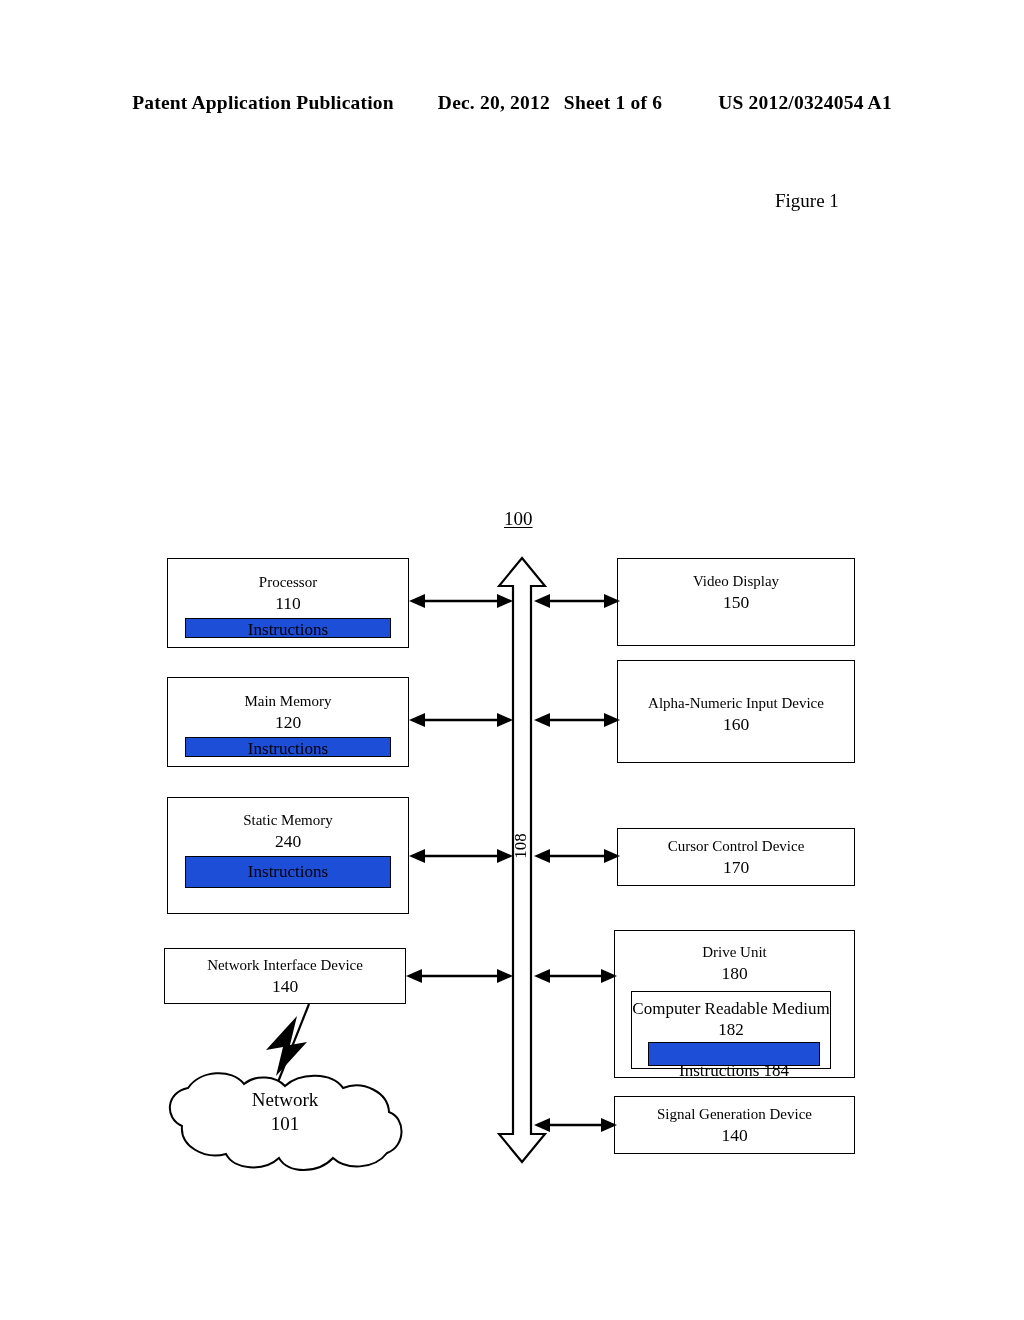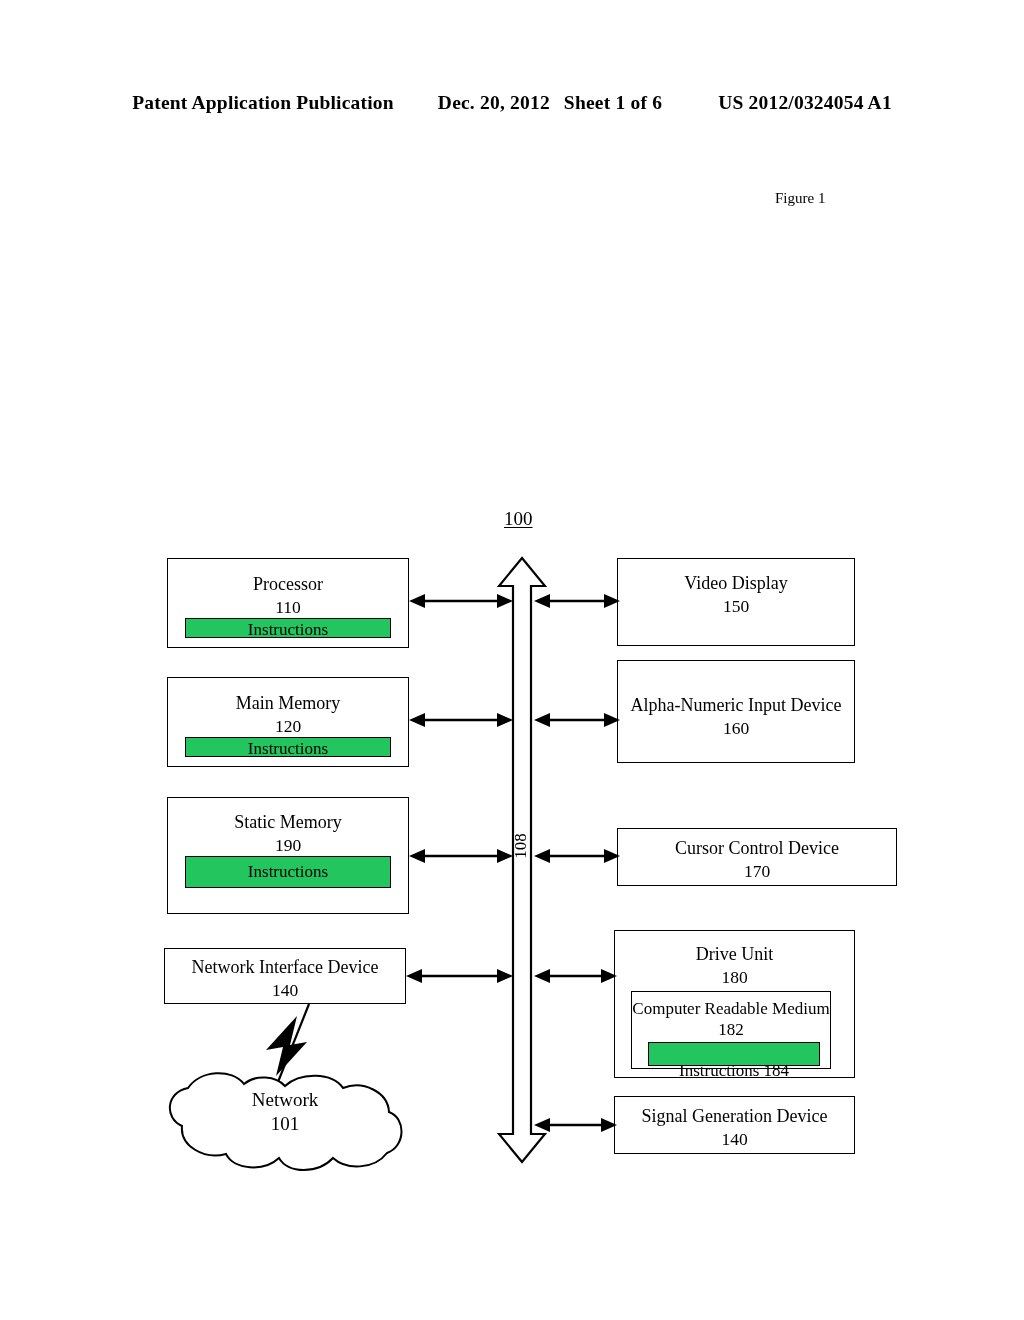--- a/index.html
+++ b/index.html
@@ -33,21 +33,21 @@
   }
   #page-header .h-pub { margin-right: 44px; }
   #page-header .h-date { margin-right: 14px; }
   #page-header .h-sheet { margin-right: 56px; }
 
   
   #figure-caption {
     position: absolute;
     left: 775px;
     top: 190px;
-    font-size: 15px;
+    font-size: 19px;
     white-space: nowrap;
   }
 
   
   #diagram {
     position: absolute;
     left: 0;
     top: 0;
     width: 1024px;
     height: 1320px;
@@ -65,36 +65,36 @@
 
   
   .blk {
     position: absolute;
     border: 1.6px solid #000;
     background: #fff;
     box-sizing: border-box;
   }
   .blk .ttl {
     text-align: center;
-    font-size: 18px;
+    font-size: 15px;
     line-height: 1.26;
     white-space: nowrap;
   }
   .blk .num {
     text-align: center;
     font-size: 17.5px;
     line-height: 1.26;
   }
 
   
   .instr-strip {
     position: absolute;
     border: 1.4px solid #000;
     box-sizing: border-box;
-    background: #22c55e;
+    background: #1d4ed8;
     text-align: center;
     font-size: 17px;
     line-height: 1;
     white-space: nowrap;
   }
 
   
   #bus-arrow {
     position: absolute;
     left: 497px;
@@ -166,40 +166,40 @@
   </div>
 
   <div class="blk" style="left:167px; top:677px; width:242px; height:90px;">
     <div class="ttl" style="margin-top:14px;">Main Memory</div>
     <div class="num">120</div>
     <div class="instr-strip" style="left:17px; right:17px; top:59px; height:20px; padding-top:2px;">Instructions</div>
   </div>
 
   <div class="blk" style="left:167px; top:797px; width:242px; height:117px;">
     <div class="ttl" style="margin-top:13px;">Static Memory</div>
-    <div class="num">190</div>
+    <div class="num">240</div>
     <div class="instr-strip" style="left:17px; right:17px; top:58px; height:32px; padding-top:6px;">Instructions</div>
   </div>
 
   <div class="blk" style="left:164px; top:948px; width:242px; height:56px;">
     <div class="ttl" style="margin-top:7px;">Network Interface Device</div>
     <div class="num">140</div>
   </div>
 
   <div class="blk" style="left:617px; top:558px; width:238px; height:88px;">
     <div class="ttl" style="margin-top:13px;">Video Display</div>
     <div class="num">150</div>
   </div>
 
   <div class="blk" style="left:617px; top:660px; width:238px; height:103px;">
     <div class="ttl" style="margin-top:33px;">Alpha-Numeric Input Device</div>
     <div class="num">160</div>
   </div>
 
-  <div class="blk" style="left:617px; top:828px; width:280px; height:58px;">
+  <div class="blk" style="left:617px; top:828px; width:238px; height:58px;">
     <div class="ttl" style="margin-top:8px;">Cursor Control Device</div>
     <div class="num">170</div>
   </div>
 
   <div class="blk" style="left:614px; top:930px; width:241px; height:148px;">
     <div class="ttl" style="margin-top:12px;">Drive Unit</div>
     <div class="num">180</div>
 
     <div class="blk" style="left:16px; top:60px; width:200px; height:78px; border-width:1.4px;">
       <div class="ttl" style="margin-top:6px; font-size:17px;">Computer Readable Medium</div>

